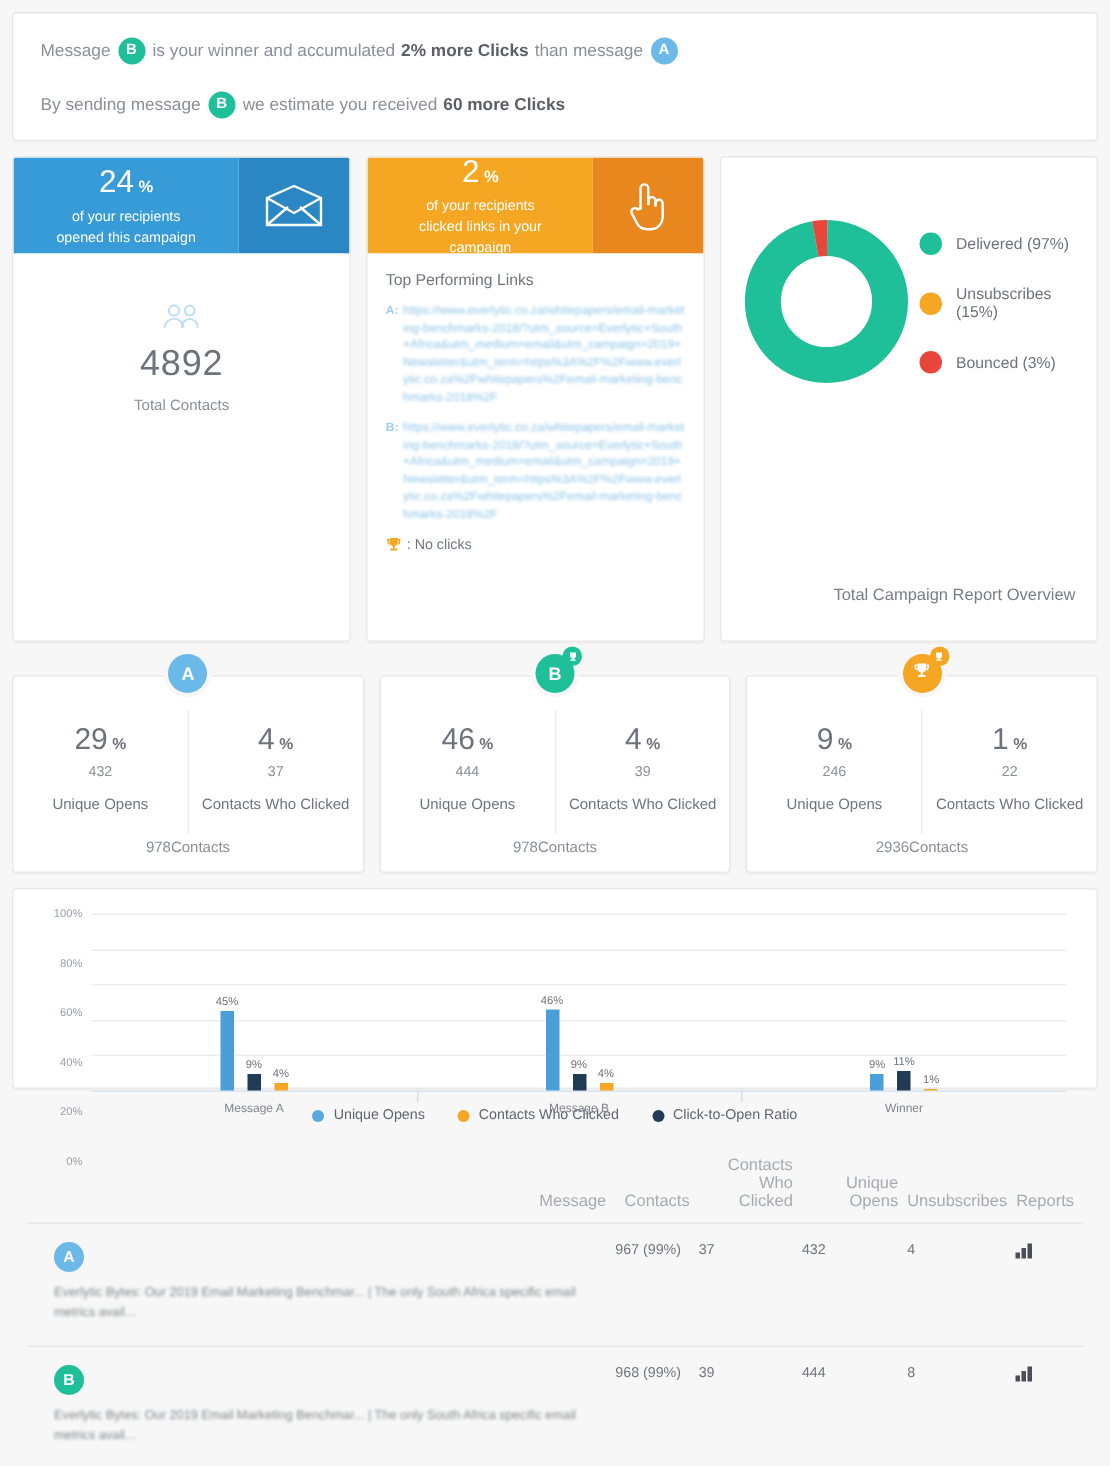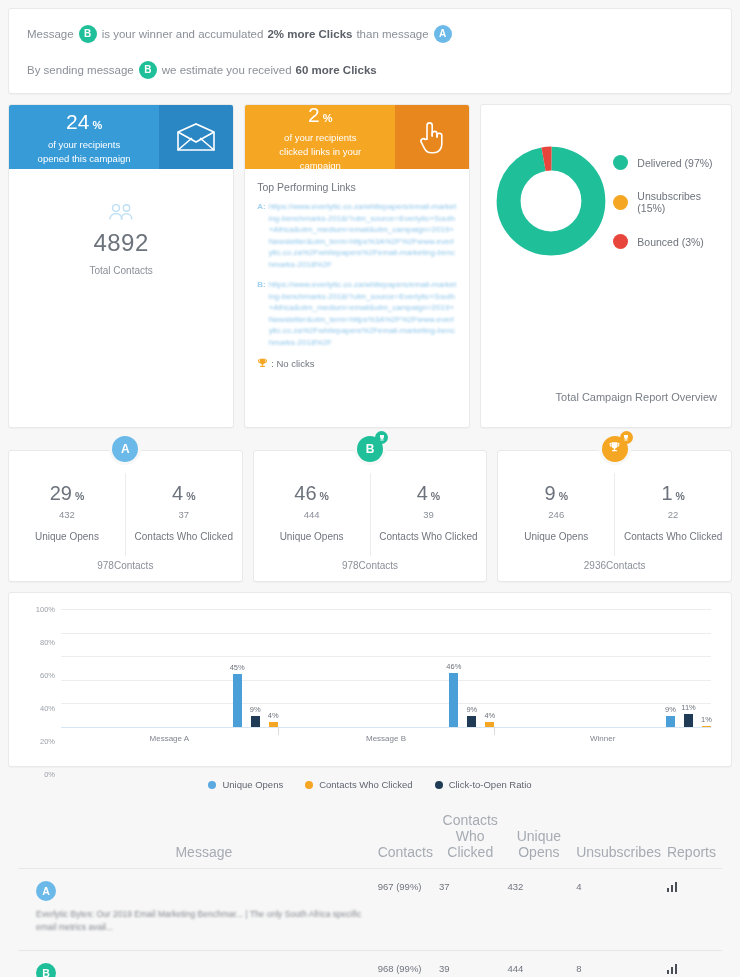--- a/index.html
+++ b/index.html
@@ -128,54 +128,54 @@
   .msg-stats { display: flex; }
   .msg-half { flex: 1; text-align: center; padding: 8px 4px 14px 4px; }
   .msg-half + .msg-half { border-left: 1px solid #ececec; }
   .msg-pct { font-size: 20px; color: #6d737c; line-height: 24px; }
   .msg-pct em { font-style: normal; font-size: 10.5px; font-weight: bold; }
   .msg-abs { font-size: 9.5px; color: #8a8f98; margin-top: 1px; }
   .msg-lbl { font-size: 10px; color: #70757e; margin-top: 11px; }
   .msg-foot { text-align: center; font-size: 10px; color: #8a8f98; padding-top: 4px; }
 
   
-  .chart-card { height: 175px; padding: 16px 16px 8px 16px; margin-bottom: 6px; }
+  .chart-card { height: 134px; padding: 16px 16px 8px 16px; margin-bottom: 6px; }
   .chart-area { position: relative; height: 140px; }
   .y-labels { position: absolute; left: 0; top: 0; bottom: 0; width: 34px; }
   .y-tick {
     position: absolute; right: 4px;
     font-size: 7.5px; color: #9aa0a8;
     transform: translateY(-50%);
     white-space: nowrap;
   }
   .plot { position: absolute; left: 36px; right: 4px; top: 0; bottom: 22px; }
   .gridline { position: absolute; left: 0; right: 0; height: 1px; background: #ededed; }
   .gridline.base { background: #d7e6f2; }
   .groups { position: absolute; left: 0; right: 0; top: 0; bottom: 0; display: flex; }
-  .group { flex: 1; position: relative; display: flex; align-items: flex-end; justify-content: flex-end; gap: 9px; }
+  .group { flex: 1; position: relative; display: flex; align-items: flex-end; justify-content: center; gap: 9px; }
   .group + .group::before {
     content: ""; position: absolute; left: 0; bottom: -8px; height: 8px; width: 1px; background: #dcdcdc;
   }
   .bar { width: 9px; position: relative; }
   .bar .vlbl {
     position: absolute; bottom: 100%; left: 50%; transform: translateX(-50%);
     font-size: 7.5px; color: #6d737c; margin-bottom: 2px; white-space: nowrap;
   }
   .x-labels { position: absolute; left: 36px; right: 4px; bottom: 0; height: 20px; display: flex; }
   .x-label { flex: 1; text-align: center; font-size: 8px; color: #80858d; padding-top: 5px; }
 
   .chart-legend { display: flex; justify-content: center; gap: 22px; padding: 6px 0 14px 0; }
   .cl-item { display: flex; align-items: center; font-size: 9.5px; color: #5f6570; }
   .cl-dot { width: 8px; height: 8px; border-radius: 50%; margin-right: 6px; }
 
   
   .tbl { width: 100%; border-collapse: collapse; background: transparent; }
   .tbl th {
-    font-size: 14px; font-weight: normal; color: #a6abb3;
-    text-align: center; vertical-align: bottom;
+    font-size: 11px; font-weight: normal; color: #a6abb3;
+    text-align: right; vertical-align: bottom;
     padding: 8px 6px 8px 0; border-bottom: 1px solid #e7e7e7;
   }
   .tbl td {
     font-size: 9.5px; color: #70757e;
     vertical-align: top; padding: 12px 6px 16px 0;
     border-bottom: 1px solid #e7e7e7;
   }
   .tbl tr:last-child td { border-bottom: none; }
   .c-msg { width: 412px; padding-left: 18px !important; }
   .c-contacts { width: 56px; }

